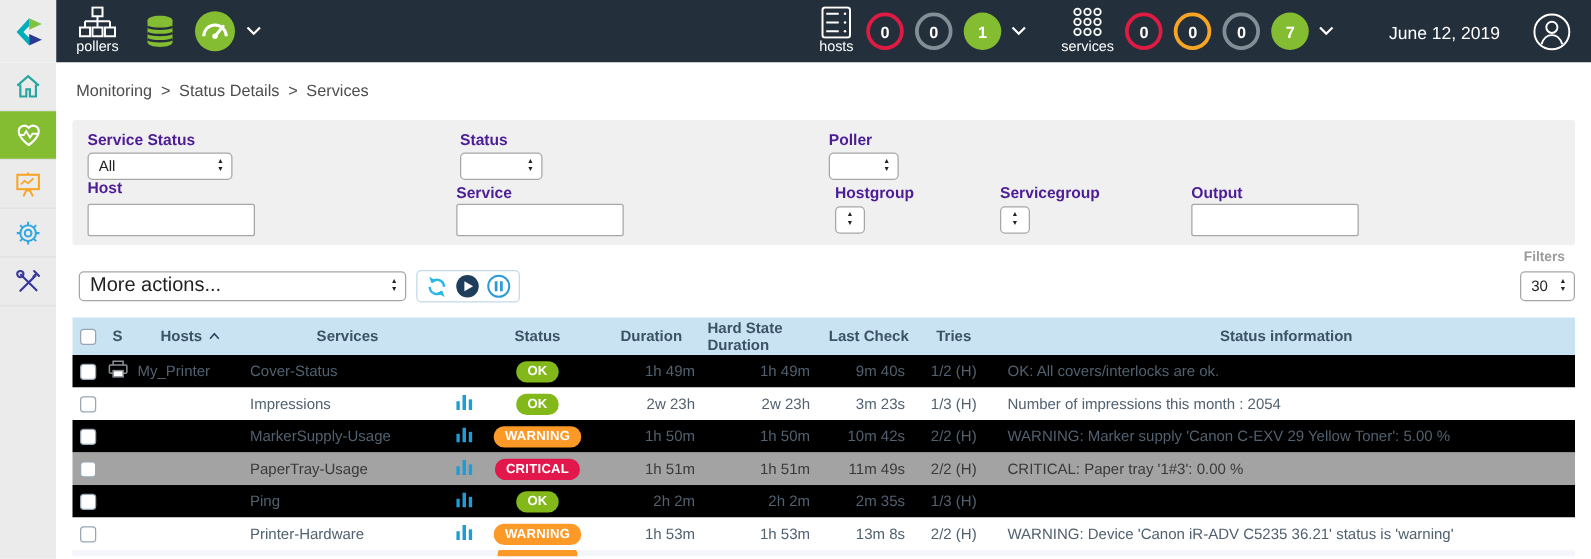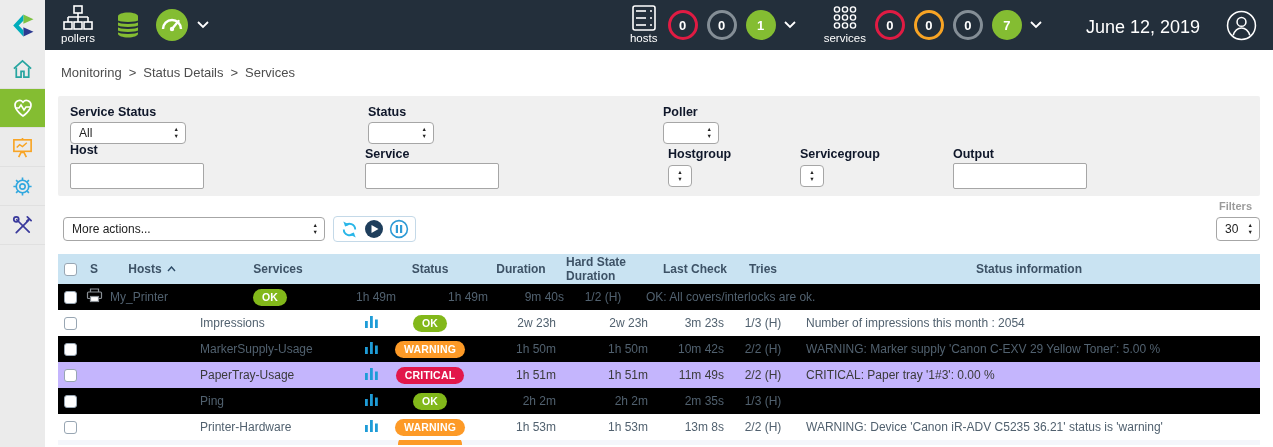--- a/index.html
+++ b/index.html
@@ -13,67 +13,67 @@
     display:flex; align-items:center; padding:0 16px; color:#fff; }
   .tb-group { display:flex; flex-direction:column; align-items:center; line-height:1; }
   .tb-label { font-size:11.5px; margin-top:2px; color:#fff; }
   .tb-spacer { flex:1; }
   .counter { width:30px; height:30px; border-radius:50%; display:flex; align-items:center;
     justify-content:center; font-size:13px; font-weight:bold; color:#fff; margin-left:9px; }
   .counter.ring { border:3px solid #888; }
   .chev { margin-left:8px; display:flex; align-items:center; }
   .counters { display:flex; align-items:center; }
   .datetime { margin-left:44px; line-height:1.25; }
-  .datetime .d { font-size:18px;margin-top:40px; }
+  .datetime .d { font-size:14px;margin-top:40px; }
   .datetime .t { font-size:13px;margin-top:20px; }
   .avatar { margin-left:26px; display:flex; align-items:center; }
 
   
   .sidebar { position:absolute; left:0; top:50px; width:45px; bottom:0; background:#EBEBEB; }
   .side-item { width:45px; height:39px; display:flex; align-items:center; justify-content:center;
     border-bottom:1px solid #e0e0e0; cursor:pointer; }
   .side-item.active { background:#84BD32; }
 
   
   .main { position:absolute; left:45px; top:50px; right:0; bottom:0; background:#fff; }
   .breadcrumb { padding:15px 0 0 16px; font-size:13px; color:#4d4d4d; height:31px; }
   .crumb { cursor:pointer; }
   .crumb-sep { margin:0 7px; color:#4d4d4d; }
 
   
   .filter-panel { position:relative; margin:15px 13px 0 13px; height:100px;
     background:#F0F0F0; border-radius:2px; }
-  .f-label { position:absolute; font-size:12.5px; font-weight:bold; color:#0f172a; }
+  .f-label { position:absolute; font-size:12.5px; font-weight:bold; color:#4c1d95; }
   .f-ctl { position:absolute; }
   .selectbox { position:relative; background:#fff; border:1px solid #A6A6A6; border-radius:4px;
     height:22px; display:flex; align-items:center; padding:0 20px 0 8px; font-size:12px; color:#222;
     cursor:pointer; }
   .selectbox::after { content:"▲\A▼"; white-space:pre; font-size:5.5px; line-height:1.25;
     color:#222; position:absolute; right:6px; top:50%; transform:translateY(-50%); text-align:center; }
   .selectbox.mini { padding:0; width:24px; }
   .selectbox.mini::after { right:50%; transform:translate(50%,-50%); }
   .txtinput { border:1px solid #A6A6A6; border-radius:2px; background:#fff; height:26px;
     width:134px; font-size:12px; padding:0 6px; font-family:inherit; }
   .filters-tag { position:absolute; right:8px; bottom:-16px; font-size:11px; font-weight:bold; color:#9B9B9B; }
 
   
   .toolbar { display:flex; align-items:center; margin:20px 13px 0 13px; padding-left:5px; height:26px; }
-  .selectbox.wide { width:262px; height:24px; font-size:12px; }
+  .selectbox.wide { width:262px; height:24px; font-size:16px; }
   .btn-group { margin-left:8px; border:1px solid #C4D9E8; border-radius:4px; background:#fff;
     height:26px; display:flex; align-items:center; padding:0 6px; gap:5px; }
   .icon-btn { display:flex; align-items:center; cursor:pointer; }
   .selectbox.psize { width:44px; height:24px; }
 
   
   .grid { margin:12px 13px 0 13px; font-size:12px; color:#51616F; }
   .thead { display:flex; align-items:center; height:30px; background:#C9E3F2;
     font-weight:bold; color:#3D5266; }
   .row { display:flex; align-items:center; height:26px; background:#fff; }
   .row.style-alt { background:#000000; }
-  .row.style-critical { background:#c4b5fd; color:#3A3A3A; }
+  .row.style-critical { background:#a3a3a3; color:#3A3A3A; }
   .row.partial { height:5px; overflow:hidden; background:#F4F6FB; align-items:flex-start; }
   .cell { display:flex; align-items:center; height:100%; }
   .c-check { width:24px; justify-content:center; }
   .c-s { width:24px; justify-content:center; }
   .c-hosts { width:92px; padding-left:4px; }
   .c-services { width:160px; padding-left:2px; }
   .c-graph { width:26px; justify-content:center; }
   .c-status { width:92px; justify-content:center; }
   .c-duration { width:90px; justify-content:flex-end; padding-right:10px; }
   .c-hsd { width:96px; justify-content:flex-end; padding-right:14px; }
@@ -348,20 +348,23 @@
         <svg width="17" height="15" viewBox="0 0 17 15" fill="none" stroke="#8A9096" stroke-width="1.2">
           <path d="M4.5 4V1h8v3"></path>
           <rect x="1.5" y="4" width="14" height="6.5" rx="1"></rect>
           <rect x="4.5" y="8.5" width="8" height="5" fill="#fff"></rect>
         </svg>
       </span>
     </div>
     <div class="cell c-hosts">
             <span class="link">My_Printer</span>
           </div>
+    <div class="cell c-services">
+            <span class="link">Cover-Status</span>
+          </div>
     <div class="cell c-graph">
       <span style="visibility: hidden;">
         <svg width="13" height="12" viewBox="0 0 13 12">
           <rect x="0" y="5" width="2.8" height="7" fill="#1E9CD7"></rect>
           <rect x="5" y="0" width="2.8" height="12" fill="#1E9CD7"></rect>
           <rect x="10" y="3.5" width="2.8" height="8.5" fill="#1E9CD7"></rect>
         </svg>
       </span>
     </div>
     <div class="cell c-status">

